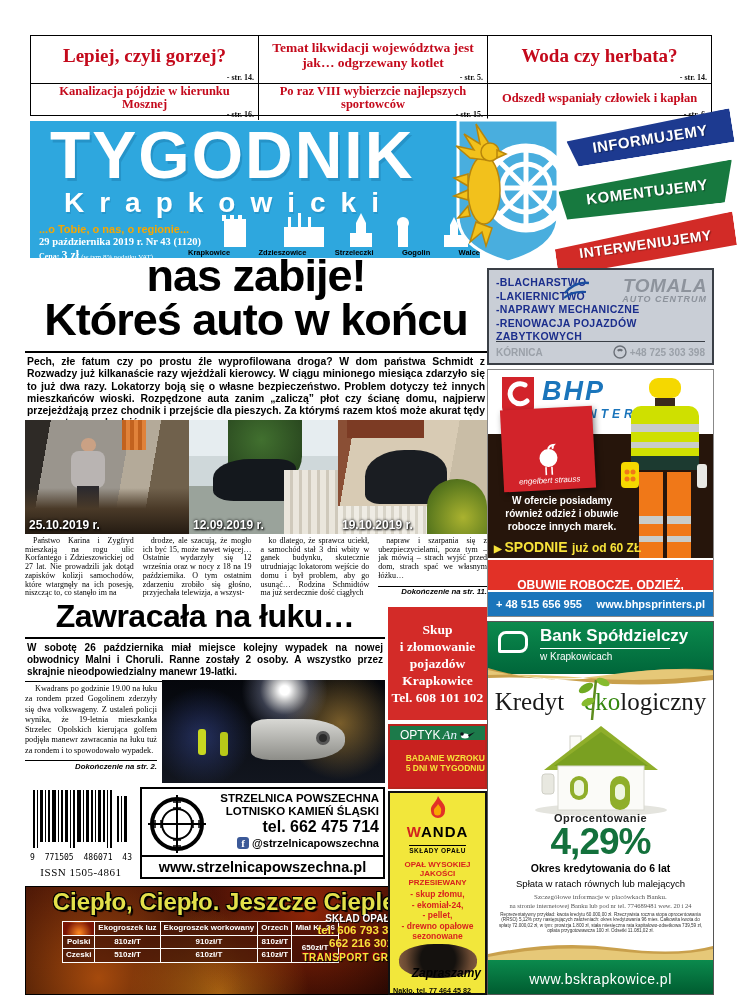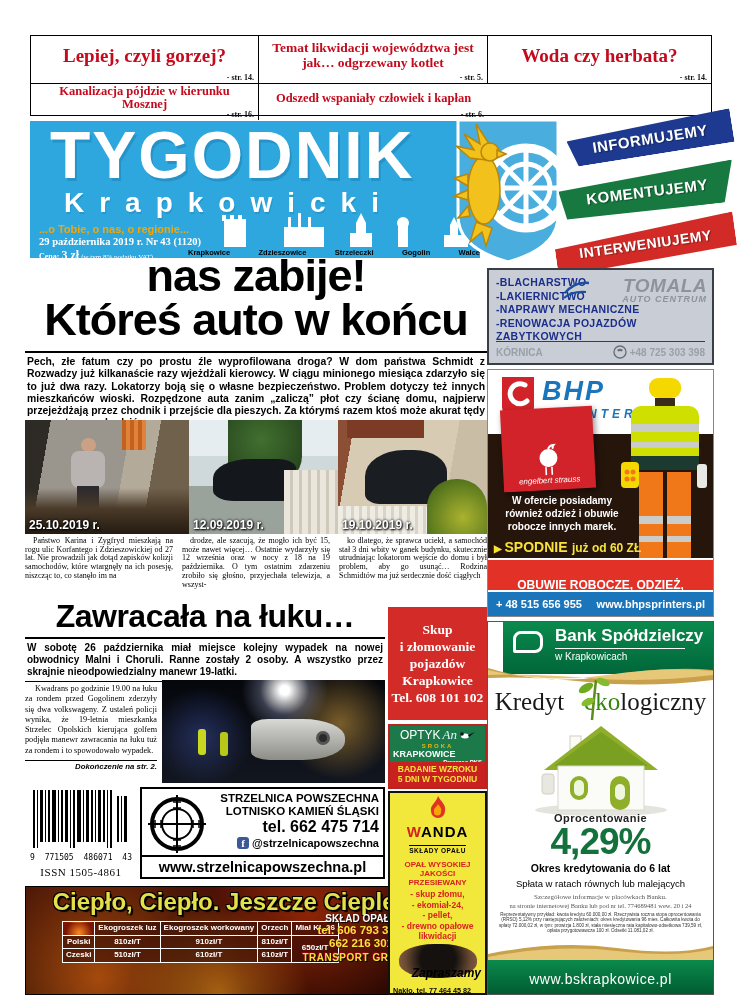--- a/index.html
+++ b/index.html
@@ -153,21 +153,21 @@
   .optyk{position:absolute;left:388px;top:724px;width:99px;height:65px;background:#1c7a4a;border:2px solid #b8241e;
          font-family:"Liberation Sans",sans-serif;color:#fff;overflow:hidden;}
   .op-brandrow{display:flex;align-items:center;justify-content:center;gap:2px;margin-top:1px;}
   .op-brand{font-weight:normal;font-size:12px;color:#fff;}
   .op-script{font-style:italic;font-size:13px;color:#e8f4ff;font-family:"Liberation Serif",serif;}
   .op-sroka{text-align:center;font-size:6px;font-weight:bold;color:#e8b70a;letter-spacing:2px;line-height:6px;}
   .op-loc{padding:0 3px;margin-top:1px;}
   .op-city{font-weight:bold;font-size:9px;line-height:9px;}
   .op-place{text-align:right;font-size:6px;line-height:6px;font-weight:bold;}
   .op-banner{position:absolute;left:0;right:0;bottom:0;background:#c8211f;color:#f7e23a;font-weight:bold;
-     font-size:8.5px;line-height:9.5px;text-align:center;padding:3px 0;}
+     font-size:8.5px;line-height:9.5px;text-align:right;padding:14px 0;}
 
   .wanda{position:absolute;left:388px;top:791px;width:99px;height:204px;background:#f2e73b;border:2px solid #111;
          text-align:center;font-family:"Liberation Sans",sans-serif;overflow:hidden;}
   .w-brand{font-size:15px;font-weight:bold;color:#000;letter-spacing:1px;line-height:14px;}
   .w-brand::first-letter{color:#d2231e;}
   .w-sub{font-size:6.5px;font-weight:bold;border-top:1.5px solid #000;display:inline-block;padding-top:1px;letter-spacing:.5px;}
   .w-quality{color:#d8231e;font-weight:bold;font-size:8px;line-height:9px;margin-top:3px;}
   .w-items{color:#d8231e;font-weight:bold;font-size:8.5px;line-height:10.5px;margin-top:2px;}
   .w-coal{margin:2px auto 0;width:78px;height:34px;border-radius:45%;
      background:radial-gradient(circle at 50% 45%,#14110e 0 40%,#6b4a33 75%,#8a6243);}
@@ -208,21 +208,21 @@
   .worker{position:absolute;right:2px;top:-58px;}
   .bhp-red{position:absolute;left:0;right:0;bottom:26px;height:32px;background:#e23127;color:#fff;text-align:center;
            font-family:"Liberation Sans",sans-serif;font-weight:bold;border-top:2px solid #fff;}
   .bhp-red .l1{font-size:12px;margin-top:18px;}
   .bhp-red .l2{font-size:13px;margin-top:1px;}
   .bhp-blue{position:absolute;left:0;right:0;bottom:0;height:26px;background:#1b75bb;color:#fff;display:flex;
             justify-content:space-between;align-items:center;padding:0 8px;font-weight:bold;font-size:11px;
             font-family:"Liberation Sans",sans-serif;border-top:2px solid #fff;}
 
   .bank{position:absolute;left:487px;top:621px;width:227px;height:374px;border:1px solid #555;background:#fff;overflow:hidden;}
-  .bank-head{position:absolute;left:0;right:0;top:0;height:52px;background:linear-gradient(#0b8a4d,#00663a);margin-left:15px;}
+  .bank-head{position:absolute;left:0;right:0;top:0;height:52px;background:linear-gradient(#0b8a4d,#00663a);}
   .bank-logo{position:absolute;left:10px;top:9px;width:30px;height:22px;border:3px solid #fff;border-radius:8px 8px 8px 2px;}
   .bank-name{position:absolute;left:52px;top:4px;color:#fff;font-family:"Liberation Sans",sans-serif;
              font-weight:bold;font-size:17px;}
   .bank-loc{position:absolute;left:52px;top:26px;color:#fff;font-family:"Liberation Sans",sans-serif;font-size:10px;
             border-top:1px solid #fff;padding-top:2px;width:130px;}
   .bank-wave-top{position:absolute;left:0;top:44px;width:100%;height:20px;}
   .bank-product{position:absolute;left:0;right:0;top:66px;text-align:center;font-size:25px;color:#1a1a1a;}
   .bank-product .eko{color:#35880f;margin-left:20px;}
   .bank-sprout{position:absolute;left:88px;top:52px;}
   .bank-house{position:absolute;left:38px;top:96px;}
@@ -257,20 +257,24 @@
       <span class="t-page" data-name="teaser-page-ref">- str. 5.</span>
     </div>
     <div class="teaser c3 r1" data-name="teaser-cell">
       <span class="t-title fs-lg" data-name="teaser-title">Woda czy herbata?</span>
       <span class="t-page" data-name="teaser-page-ref">- str. 14.</span>
     </div>
     <div class="teaser c1 r2" data-name="teaser-cell">
       <span class="t-title fs-sm" data-name="teaser-title">Kanalizacja pójdzie w kierunku Mosznej</span>
       <span class="t-page" data-name="teaser-page-ref">- str. 16.</span>
     </div>
+    <div class="teaser c2 r2" data-name="teaser-cell">
+      <span class="t-title fs-sm" data-name="teaser-title">Po raz VIII wybierzcie najlepszych sportowców</span>
+      <span class="t-page" data-name="teaser-page-ref">- str. 15.</span>
+    </div>
     <div class="teaser c3 r2" data-name="teaser-cell">
       <span class="t-title fs-sm" data-name="teaser-title">Odszedł wspaniały człowiek i kapłan</span>
       <span class="t-page" data-name="teaser-page-ref">- str. 6.</span>
     </div>
   </div>
 
   <div class="masthead" data-name="masthead">
     <div class="mh-title" data-name="newspaper-title">TYGODNIK</div>
     <div class="mh-sub" data-name="newspaper-subtitle">Krapkowicki</div>
     <div class="mh-tagline" data-name="masthead-tagline">...o Tobie, o nas, o regionie...</div>
@@ -371,20 +375,24 @@
 
   <div class="cols" data-name="article-columns">
     <div class="col" data-name="article-column-1">
       <p data-name="article-text">Państwo Karina i Zygfryd mieszkają na rogu ulic Korfantego i Zdzieszowickiej od 27 lat. Nie prowadzili jak dotąd zapisków kolizji samochodów, które wtargnęły na ich posesję, niszcząc to, co stanęło im na</p>
     </div>
     <div class="col" data-name="article-column-2">
       <p data-name="article-text">drodze, ale szacują, że mogło ich być 15, może nawet więcej… Ostatnie wydarzyły się 12 września oraz w nocy z 18 na 19 października. O tym ostatnim zdarzeniu zrobiło się głośno, przyjechała telewizja, a wszyst-</p>
     </div>
     <div class="col" data-name="article-column-3">
       <p data-name="article-text">ko dlatego, że sprawca uciekł, a samochód stał 3 dni wbity w ganek budynku, skutecznie utrudniając lokatorom wejście do domu i był problem, aby go usunąć… Rodzina Schmidtów ma już serdecznie dość ciągłych</p>
+    </div>
+    <div class="col" data-name="article-column-4">
+      <p data-name="article-text">napraw i szarpania się z ubezpieczycielami, poza tym – jak mówią – strach wyjść przed dom, strach spać we własnym łóżku…</p>
+      <div class="cont" data-name="continuation-note">Dokończenie na str. 11.</div>
     </div>
   </div>
 
   <div class="h2" data-name="second-headline">Zawracała na łuku…</div>
   <div class="lead2" data-name="second-lead-paragraph">W sobotę 26 października miał miejsce kolejny wypadek na nowej obwodnicy Malni i Choruli. Ranne zostały 2 osoby. A wszystko przez skrajnie nieodpowiedzialny manewr 19-latki.</div>
   <div class="body2" data-name="second-article-column">
     <p data-name="article-text">Kwadrans po godzinie 19.00 na łuku za rondem przed Gogolinem zderzyły się dwa volkswageny. Z ustaleń policji wynika, że 19-letnia mieszkanka Strzelec Opolskich kierująca golfem podjęła manewr zawracania na łuku tuż za rondem i to spowodowało wypadek.</p>
     <div class="cont2" data-name="continuation-note">Dokończenie na str. 2.</div>
   </div>
   <div class="night" data-name="photo-night-crash">
@@ -537,21 +545,21 @@
     <div><span class="w-sub" data-name="wanda-sub-brand">SKŁADY OPAŁU</span></div>
     <div class="w-quality" data-name="wanda-quality-claim">
       <div data-name="wanda-quality-line">OPAŁ WYSOKIEJ</div>
       <div data-name="wanda-quality-line">JAKOŚCI PRZESIEWANY</div>
     </div>
     <div class="w-items" data-name="wanda-offer-list">
       <div data-name="wanda-offer-item">- skup złomu,</div>
       <div data-name="wanda-offer-item">- ekomiał-24,</div>
       <div data-name="wanda-offer-item">- pellet,</div>
       <div data-name="wanda-offer-item">- drewno opałowe</div>
-      <div data-name="wanda-offer-item">likwidacji</div>
+      <div data-name="wanda-offer-item">sezonowane</div>
     </div>
     <div class="w-coal" data-name="coal-hands-photo"></div>
     <div class="w-invite" data-name="wanda-invite">Zapraszamy</div>
     <div class="w-contact" data-name="wanda-contacts">
       <div data-name="wanda-contact-line">Nakło, tel. 77 464 45 82</div>
       <div data-name="wanda-contact-line">Szymiszów, tel. 77 463 84 35</div>
     </div>
   </div>
 
   <div class="tomala" data-name="ad-tomala-auto">

